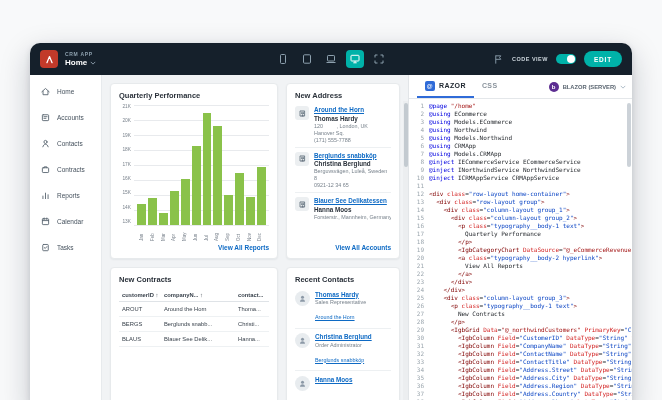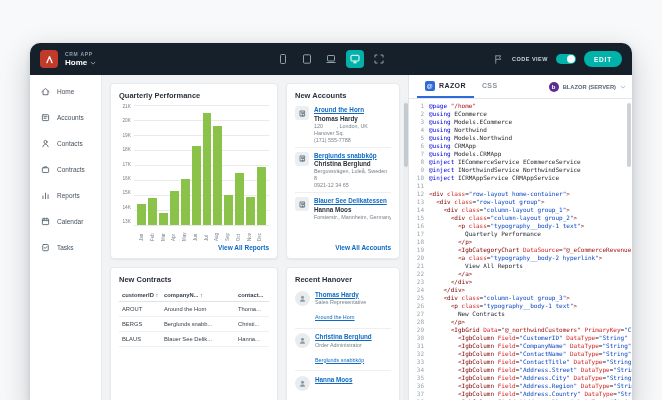--- a/index.html
+++ b/index.html
@@ -370,21 +370,21 @@
                       <div class="x-lab">
                         <span>Dec</span>
                       </div>
                     </div>
                 </div>
               </div>
               <a class="card-link">View All Reports</a>
             </section>
 
             <section class="card">
-              <div class="card-title">New Accounts</div>
+              <div class="card-title">New Address</div>
               <div class="acct-list">
                   <div class="acct">
                     <span class="acct-icon">
                       <svg class="ic" viewBox="0 0 12 12" fill="none" stroke="currentColor" stroke-width="1" stroke-linecap="round" stroke-linejoin="round">
                         <rect x="3.2" y="2.6" width="5.6" height="6.8"></rect>
                         <path d="M4.7 4.4h.9M6.6 4.4h.9M4.7 6h.9M6.6 6h.9M5.5 9.4V7.8h1.2v1.6"></path>
                       </svg>
                     </span>
                     <div class="acct-info">
                       <a class="acct-company">Around the Horn</a>
@@ -455,21 +455,21 @@
                     <tr>
                       <td>BLAUS</td>
                       <td>Blauer See Delik...</td>
                       <td>Hanna...</td>
                     </tr>
                   </tbody>
               </table>
             </section>
 
             <section class="card">
-              <div class="card-title">Recent Hanover</div>
+              <div class="card-title">Recent Contacts</div>
               <div class="ct-list">
                   <div class="ct">
                     <span class="avatar">
                       <svg class="ic" viewBox="0 0 12 12" fill="currentColor">
                         <circle cx="6" cy="4.4" r="2"></circle>
                         <path d="M2.6 10.2c.5-2.1 1.8-3.2 3.4-3.2s2.9 1.1 3.4 3.2z"></path>
                       </svg>
                     </span>
                     <div class="ct-info"><a class="ct-name">Thomas Hardy</a><div class="ct-role">Sales Representative</div><a class="ct-company">Around the Horn</a></div>
                   </div>

